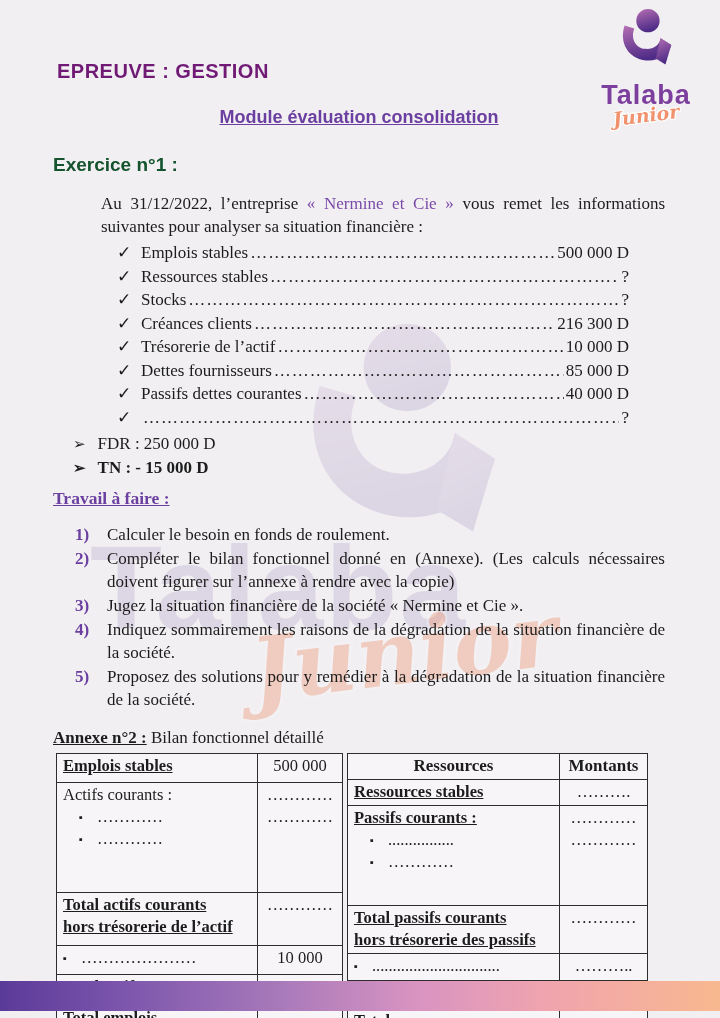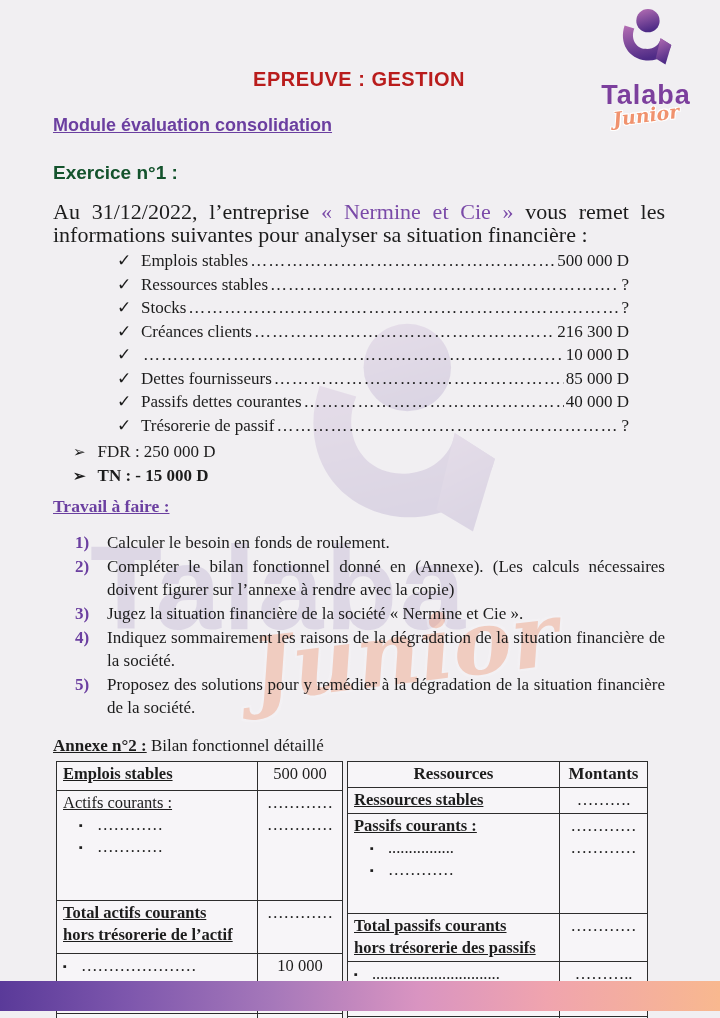--- a/index.html
+++ b/index.html
@@ -2,27 +2,27 @@
 <html><head>
 <meta charset="utf-8">
 <style>
   html,body{margin:0;padding:0;background:#e9e7ec;}
   .page{position:relative;width:720px;height:1018px;background:#f1eff2;overflow:hidden;
         font-family:"Liberation Serif", serif;color:#1c1c1c;}
   .content{position:relative;padding:56px 55px 0 53px;z-index:2;}
 
   
   .exam-title{font-family:"Liberation Sans",sans-serif;font-weight:bold;font-size:20px;
-              color:#b91c1c;letter-spacing:.5px;margin:12px;text-align:center;}
+              color:#701a75;letter-spacing:.5px;margin:4px;}
   .module-title{font-family:"Liberation Sans",sans-serif;font-weight:bold;font-size:18px;
-              color:#6b3fa0;text-decoration:underline;margin-top:24px;}
+              color:#6b3fa0;text-align:center;text-decoration:underline;margin-top:24px;}
   .exercise-title{font-family:"Liberation Sans",sans-serif;font-weight:bold;font-size:19px;
               color:#14532d;margin-top:26px;}
 
-  .intro{font-size:22px;line-height:23px;margin-top:16px;text-align:justify;}
+  .intro{font-size:17px;line-height:23px;margin-top:16px;text-align:justify;margin-left:48px;}
   .intro .company{color:#7a4aa8;}
 
   
   .checklist{margin:3px 0 0 64px;width:512px;}
   .dot-item{display:flex;font-size:17px;line-height:23.5px;white-space:nowrap;}
   .dot-item .chk{width:24px;flex:0 0 24px;}
   .dot-item .leader{flex:1;overflow:hidden;color:#1c1c1c;letter-spacing:1px;margin:0 2px;}
   .dot-item .val{flex:0 0 auto;}
 
   .arrow-list{margin:3px 0 8px 20px;}
@@ -41,21 +41,21 @@
   .annex-line{margin-top:17px;font-size:17px;}
   .annex-line .annex-label{font-weight:bold;text-decoration:underline;}
 
   
   .bilan-wrap{display:flex;gap:4px;margin:5px 0 0 3px;}
   table.bt{border-collapse:collapse;table-layout:fixed;}
   .bt td{border:1.6px solid #2d2d2d;font-size:16.5px;padding:1px 6px;vertical-align:top;
          background:#f7f5f8;line-height:22px;}
   .bt .hdr{text-align:center;font-weight:bold;font-size:17px;}
   .bu{font-weight:bold;text-decoration:underline;}
-  .u{text-decoration:underline;}
+  .u{}
   .b{font-weight:bold;}
   .amt{text-align:center;}
   .bullet-line{padding-left:16px;}
   .bullet-line .sq{font-size:11px;margin-right:14px;vertical-align:1px;}
   .pad-top{padding-top:22px;}
 
   
   .logo{position:absolute;top:8px;right:14px;width:120px;text-align:center;z-index:3;}
   .logo .brand{font-family:"Liberation Sans",sans-serif;font-weight:bold;font-size:27px;
                color:#7c3f9d;letter-spacing:1px;margin-top:-4px;}
@@ -141,38 +141,38 @@
           <span class="val">?</span>
         </div>
       <div class="dot-item">
           <span class="chk">✓</span>
           <span>Créances clients</span>
           <span class="leader">……………………………………………………………………………………………………………………………………</span>
           <span class="val">216 300 D</span>
         </div>
       <div class="dot-item">
           <span class="chk">✓</span>
+          <span>Trésorerie de l’actif</span>
           <span class="leader">……………………………………………………………………………………………………………………………………</span>
           <span class="val">10 000 D</span>
         </div>
       <div class="dot-item">
           <span class="chk">✓</span>
           <span>Dettes fournisseurs</span>
           <span class="leader">……………………………………………………………………………………………………………………………………</span>
           <span class="val">85 000 D</span>
         </div>
       <div class="dot-item">
           <span class="chk">✓</span>
           <span>Passifs dettes courantes</span>
           <span class="leader">……………………………………………………………………………………………………………………………………</span>
           <span class="val">40 000 D</span>
         </div>
       <div class="dot-item">
           <span class="chk">✓</span>
-          <span>Trésorerie de passif</span>
           <span class="leader">……………………………………………………………………………………………………………………………………</span>
           <span class="val">?</span>
         </div>
     </div>
 
     <div class="arrow-list">
       <div class="arrow-item"><span class="arr">➢</span><span>FDR : 250 000 D</span></div>
       <div class="arrow-item bold"><span class="arr">➢</span><span>TN :  - 15 000 D</span></div>
     </div>
 

